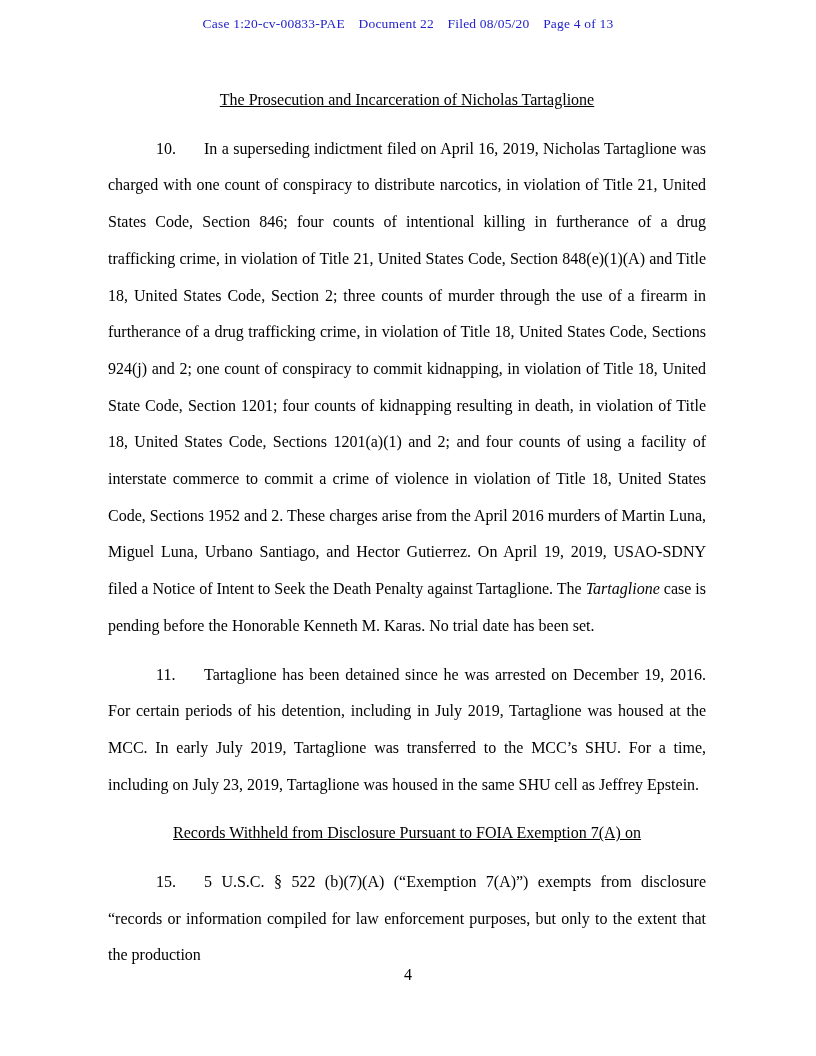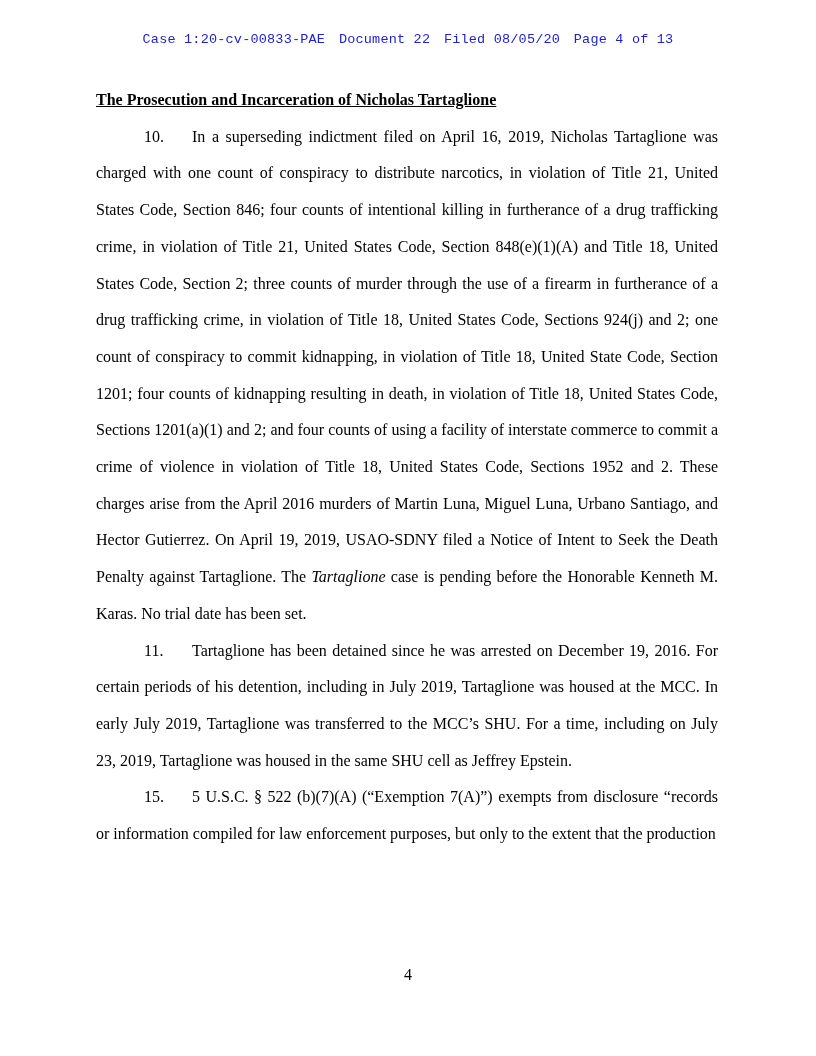--- a/index.html
+++ b/index.html
@@ -16,43 +16,42 @@
     font-size: 16px;
     color: #000000;
     overflow: hidden;
   }
   .stamp {
     position: absolute;
     top: 16px;
     left: 0;
     right: 0;
     text-align: center;
-    font-family: Liberation Mono, monospace;
+    font-family: Liberation Serif, serif;
     font-size: 13.5px;
     color: #2222cc;
     letter-spacing: 0.2px;
-    margin-top: 16px;
   }
   .content {
     position: absolute;
     top: 82px;
     left: 96px;
     width: 622px;
     line-height: 36.7px;
   }
   .heading {
-    text-align: left;
+    text-align: center;
     margin: 0;
-    font-weight: bold;
+    font-weight: normal;
   }
   .heading .u {
     text-decoration: underline;
   }
   p.para {
-    margin: 0;
+    margin: 12px;
     text-align: justify;
     text-indent: 48px;
   }
   .num {
     display: inline-block;
     width: 48px;
     text-indent: 0;
   }
   .italic {
     font-style: italic;
@@ -74,20 +73,21 @@
   <div class="stamp">Case 1:20-cv-00833-PAE Document 22 Filed 08/05/20 Page 4 of 13</div>
 
   <div class="content">
 
     <div class="heading"><span class="u">The Prosecution and Incarceration of Nicholas Tartaglione</span></div>
 
     <p class="para"><span class="num">10.</span><span>In a superseding indictment filed on April 16, 2019, Nicholas Tartaglione was charged with one count of conspiracy to distribute narcotics, in violation of Title 21, United States Code, Section 846; four counts of intentional killing in furtherance of a drug trafficking crime, in violation of Title 21, United States Code, Section 848(e)(1)(A) and Title 18, United States Code, Section 2; three counts of murder through the use of a firearm in furtherance of a drug trafficking crime, in violation of Title 18, United States Code, Sections 924(j) and 2; one count of conspiracy to commit kidnapping, in violation of Title 18, United State Code, Section 1201; four counts of kidnapping resulting in death, in violation of Title 18, United States Code, Sections 1201(a)(1) and 2; and four counts of using a facility of interstate commerce to commit a crime of violence in violation of Title 18, United States Code, Sections 1952 and 2.  These charges arise from the April 2016 murders of Martin Luna, Miguel Luna, Urbano Santiago, and Hector Gutierrez.  On April 19, 2019, USAO-SDNY filed a Notice of Intent to Seek the Death Penalty against Tartaglione.  The </span><span class="italic">Tartaglione</span><span> case is pending before the Honorable Kenneth M. Karas.  No trial date has been set.</span></p>
 
     <p class="para"><span class="num">11.</span><span>Tartaglione has been detained since he was arrested on December 19, 2016.  For certain periods of his detention, including in July 2019, Tartaglione was housed at the MCC.  In early July 2019, Tartaglione was transferred to the MCC’s SHU.  For a time, including on July 23, 2019, Tartaglione was housed in the same SHU cell as Jeffrey Epstein.</span></p>
 
+    <div class="heading"><span class="u">Records Withheld from Disclosure Pursuant to FOIA Exemption 7(A) on</span></div>
 
 
     <p class="para"><span class="num">15.</span><span>5 U.S.C. § 522 (b)(7)(A) (“Exemption 7(A)”) exempts from disclosure “records or information compiled for law enforcement purposes, but only to the extent that the production</span></p>
 
   </div>
 
   <div class="pagenum">4</div>
 
 </div>
 

